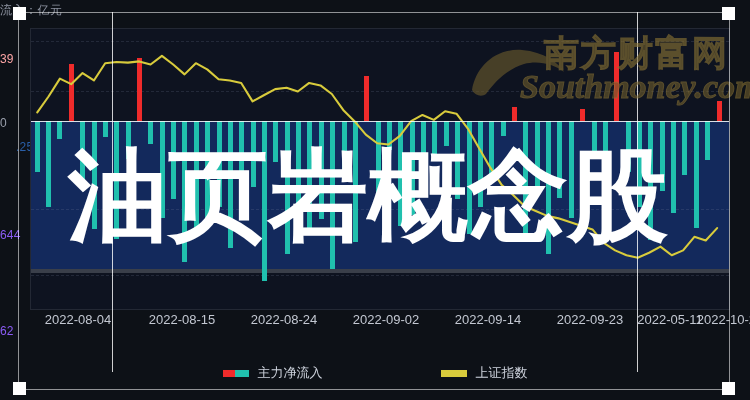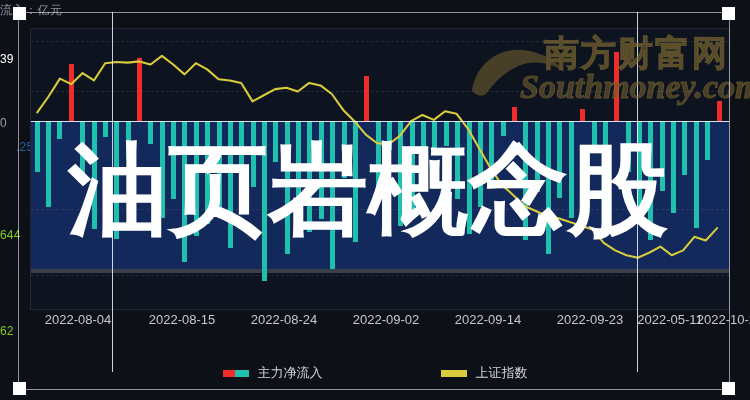--- a/index.html
+++ b/index.html
@@ -8,23 +8,23 @@
 
   
   #canvas{position:relative;width:750px;height:400px;background:#0d1117;overflow:hidden;}
 
   
   .hdr-cut{position:absolute;left:0;top:2px;font-size:12px;color:#8d93a1;
            letter-spacing:.5px;white-space:nowrap;}
 
   
   .ylab{position:absolute;font-size:12px;white-space:nowrap;letter-spacing:.2px;}
-  .ylab.red{color:#ffffff;}
+  .ylab.red{color:#fca5a5;}
   .ylab.grey{color:#9aa0ad;}
-  .ylab.teal{color:#84cc16;}
+  .ylab.teal{color:#8b5cf6;}
   .ylab.blue{color:#2a5fa8;}
 
   
   #selframe{position:absolute;left:18px;top:12px;width:712px;height:378px;
             border:1px solid rgba(255,255,255,.55);box-sizing:border-box;
             pointer-events:none;}
   .corner{position:absolute;width:13px;height:13px;background:#ffffff;}
   .corner.tl{left:-6px;top:-6px;}
   .corner.tr{right:-6px;top:-6px;}
   .corner.bl{left:-6px;bottom:-6px;}
@@ -74,21 +74,21 @@
              color:#6b5a2c;letter-spacing:2px;white-space:nowrap;
              -webkit-text-stroke:1px #8b7434;}
   #wm .wm-en{position:absolute;left:50px;top:42px;font-size:34px;
              font-style:italic;font-weight:bold;color:#6b5a2c;
              white-space:nowrap;font-family:"Liberation Serif",serif;
              -webkit-text-stroke:1px #8b7434;}
   #wm .wm-swoosh{position:absolute;left:0;top:20px;width:96px;height:52px;}
 
   
   #overlay{position:absolute;left:0;top:140px;width:736px;height:112px;
-           display:flex;align-items:flex-start;justify-content:center;}
+           display:flex;align-items:center;justify-content:center;}
   #overlay .txt{font-size:100px;line-height:1;font-weight:bold;color:#ffffff;
                 letter-spacing:0px;white-space:nowrap;
                 font-family:"DejaVu Sans","Liberation Sans",sans-serif;}
 </style>
 </head>
 <body>
 
 <div id="canvas">
 
   <div class="hdr-cut">流入：亿元</div>

